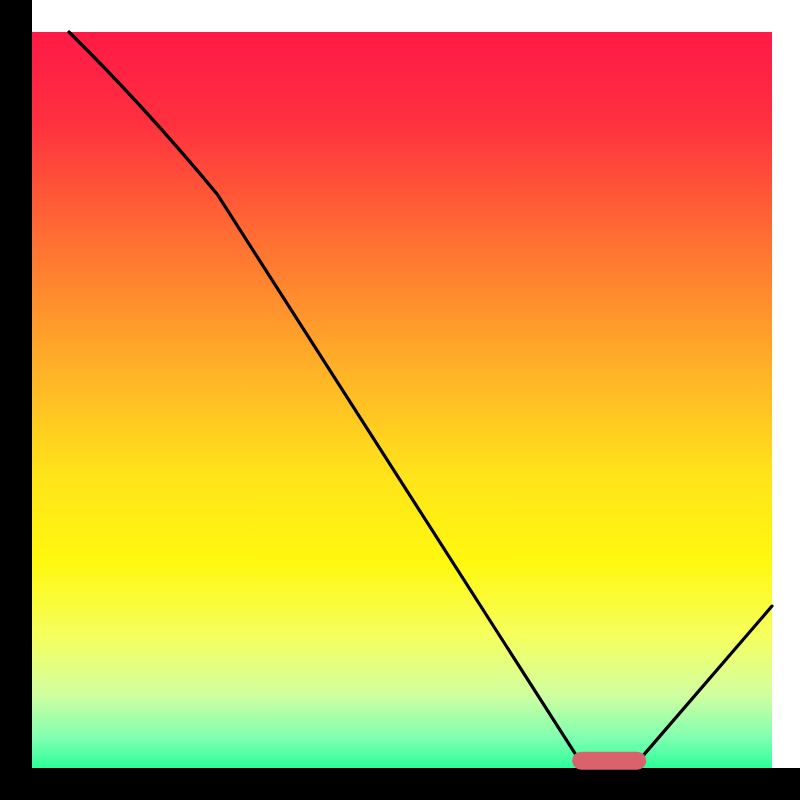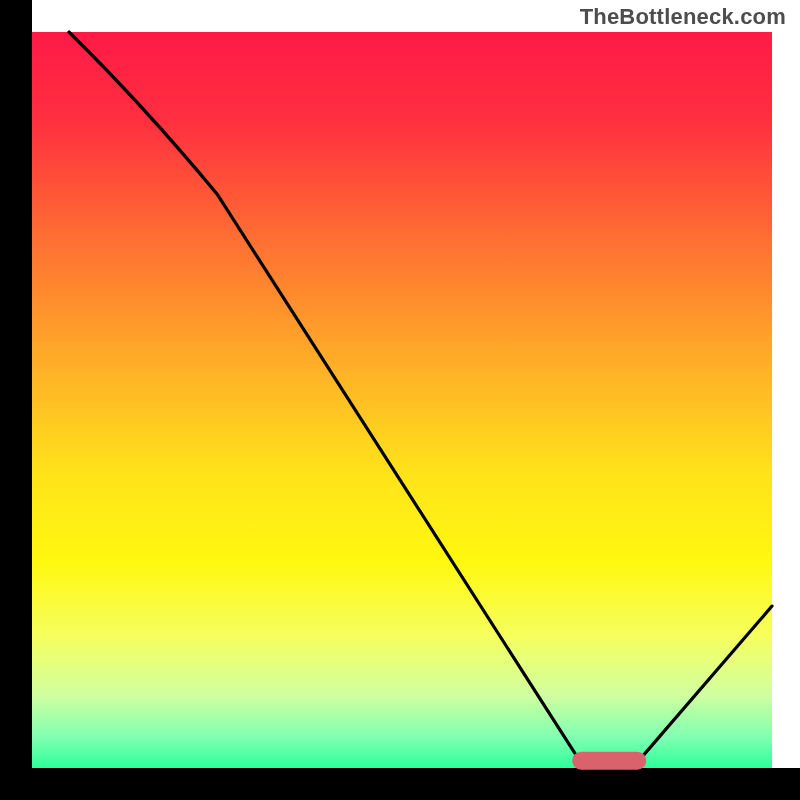--- a/index.html
+++ b/index.html
@@ -27,21 +27,20 @@
   }
   svg {
     display: block;
   }
 </style>
 </head>
 <body>
 
 <div class="stage">
 
-  <div class="watermark">TheBottleneck.com</div>
 
   <svg width="800" height="800" viewBox="0 0 800 800">
     <defs>
       <linearGradient id="bg-grad" x1="0" y1="0" x2="0" y2="1">
 
       <stop offset="0%" stop-color="#ff1a47"></stop>
           <stop offset="12%" stop-color="#ff2f3f"></stop>
           <stop offset="28.000000000000004%" stop-color="#ff6e33"></stop>
           <stop offset="45%" stop-color="#ffae28"></stop>
           <stop offset="60%" stop-color="#ffe31a"></stop>

